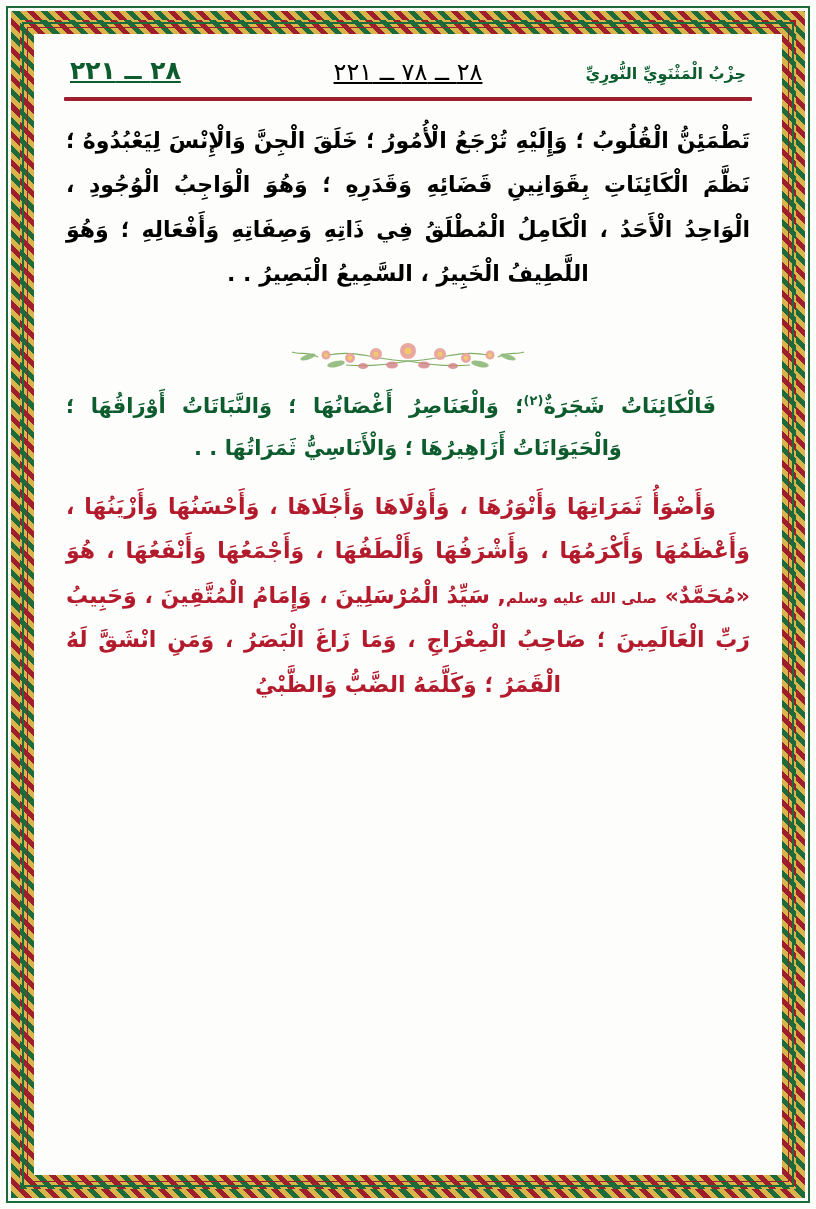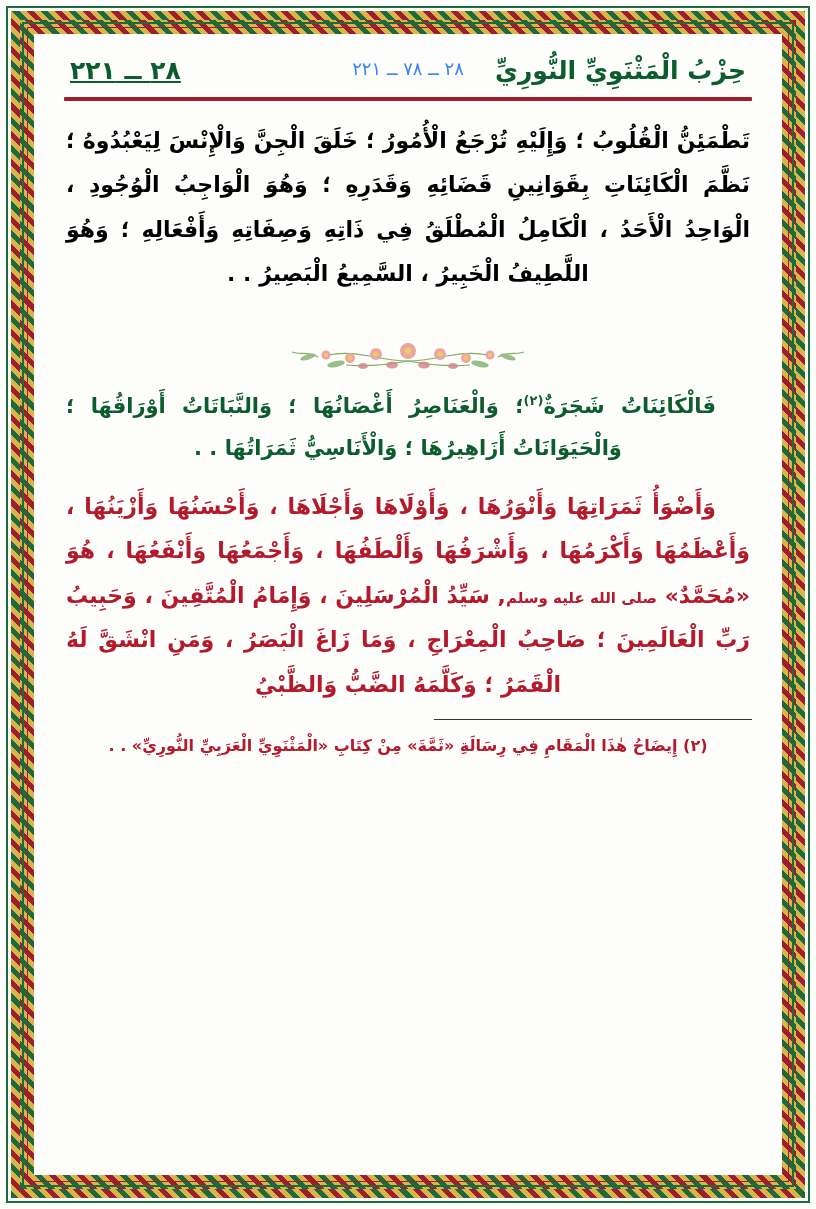--- a/index.html
+++ b/index.html
@@ -71,35 +71,36 @@
   
   .header {
     position: relative;
     display: flex;
     align-items: baseline;
     justify-content: space-between;
     direction: rtl;
     padding: 0 8px 6px 8px;
   }
   .header-title {
-    font-size: 25px;
+    font-size: 16px;
     font-weight: bold;
     color: #0d5c2e;
     letter-spacing: 0;
     white-space: nowrap;
   }
   .header-faint {
     position: absolute;
     left: 50%;
     top: 2px;
     transform: translateX(-50%);
-    font-size: 18px;
-    color: #3b82f6;
+    font-size: 24px;
+    color: #000000;
     white-space: nowrap;
     pointer-events: none;
+    text-decoration: underline;
   }
   .header-page {
     font-size: 25px;
     font-weight: bold;
     color: #0d5c2e;
     white-space: nowrap;
     z-index: 2;
     text-decoration: underline;
   }
   .header-rule {
@@ -249,19 +250,15 @@
         <span class="indent"></span><span>فَالْكَائِنَاتُ شَجَرَةٌ</span><span class="footnote-mark">(٢)</span><span>؛ وَالْعَنَاصِرُ أَغْصَانُهَا ؛ وَالنَّبَاتَاتُ أَوْرَاقُهَا ؛ وَالْحَيَوَانَاتُ أَزَاهِيرُهَا ؛ وَالْأَنَاسِيُّ ثَمَرَاتُهَا . .</span>
       </p>
 
       <p class="para-red">
         <span class="indent"></span><span>وَأَضْوَأُ ثَمَرَاتِهَا وَأَنْوَرُهَا ، وَأَوْلَاهَا وَأَجْلَاهَا ، وَأَحْسَنُهَا وَأَزْيَنُهَا ، وَأَعْظَمُهَا وَأَكْرَمُهَا ، وَأَشْرَفُهَا وَأَلْطَفُهَا ، وَأَجْمَعُهَا وَأَنْفَعُهَا ، هُوَ «مُحَمَّدٌ»</span>
         <span class="pbuh">صلى الله عليه وسلم</span><span>, سَيِّدُ الْمُرْسَلِينَ ، وَإِمَامُ الْمُتَّقِينَ ، وَحَبِيبُ رَبِّ الْعَالَمِينَ ؛ صَاحِبُ الْمِعْرَاجِ ، وَمَا زَاغَ الْبَصَرُ ، وَمَنِ انْشَقَّ لَهُ الْقَمَرُ ؛ وَكَلَّمَهُ الضَّبُّ وَالظَّبْيُ</span>
       </p>
 
     </div>
 
-    <div class="footnote-wrap">
-      <div class="footnote-rule"></div>
-      <div class="footnote">(٢) إِيضَاحُ هٰذَا الْمَقَامِ فِي رِسَالَةِ «ثَمَّةَ» مِنْ كِتَابِ «الْمَثْنَوِيِّ الْعَرَبِيِّ النُّورِيِّ» . .</div>
-    </div>
 
   </div>
 </div>
 
 </body></html>

